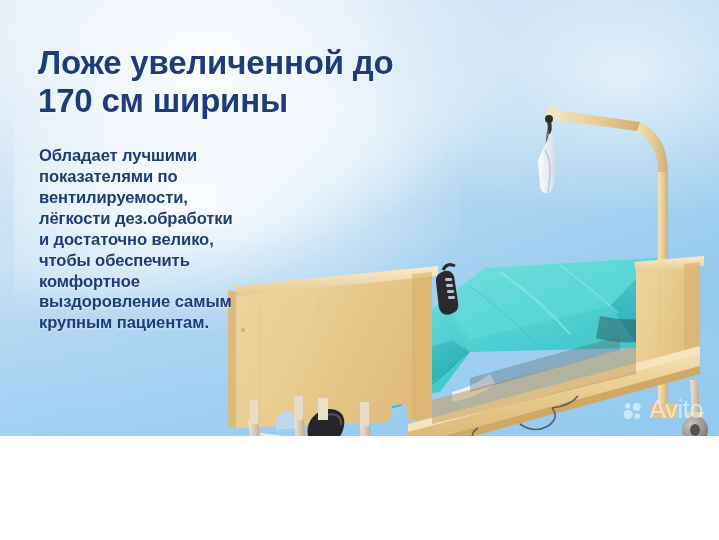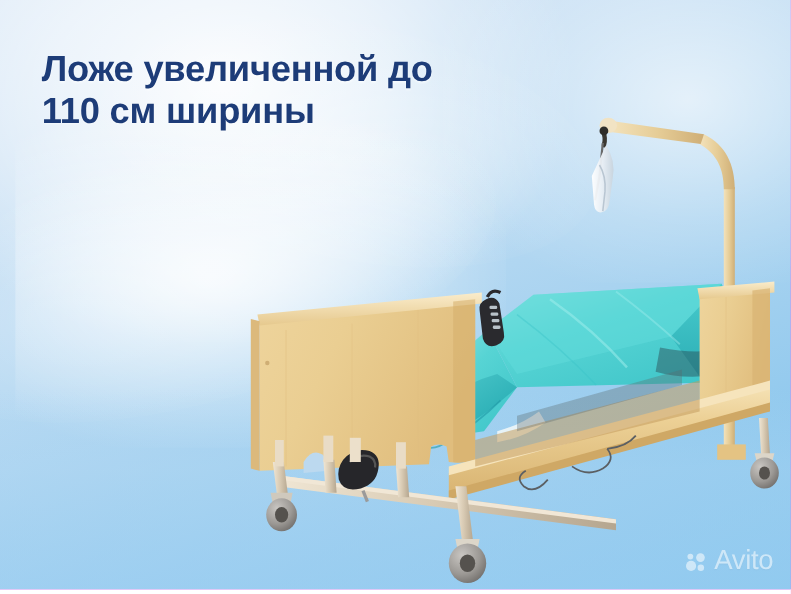--- a/index.html
+++ b/index.html
@@ -4,24 +4,24 @@
 <title>Medical Bed Advertisement</title>
 <style>
   html, body {
     margin: 0;
     padding: 0;
     background: #ffffff;
   }
   #stage {
     position: relative;
     width: 719px;
-    height: 536px;
+    height: 436px;
     overflow: hidden;
     font-family: "Liberation Sans", sans-serif;
-    background: #d946ef;
+    background: #ec4899;
   }
 
   
   .bg-base {
     position: absolute;
     inset: 0;
     background: linear-gradient(160deg,
         #dbe9f7 0%,
         #cfe3f5 18%,
         #bedcf3 38%,
@@ -369,23 +369,24 @@
 
     <g fill="none" stroke="#5b5f63" stroke-width="1.6">
       <path d="M520 424 q 14 10 28 2 q 12 -8 4 -18"></path>
       <path d="M552 408 q 18 -2 26 -12"></path>
       <path d="M498 436 q -12 14 -22 6 q -8 -8 2 -14"></path>
     </g>
   </svg>
 
   <h1 class="headline">
     <span class="line">Ложе увеличенной до</span>
-    <span class="line">110 см ширины</span>
+    <span class="line">170 см ширины</span>
   </h1>
 
+  <p class="body-copy">Обладает лучшими показателями по вентилируемости, лёгкости дез.обработки и достаточно велико, чтобы обеспечить комфортное выздоровление самым крупным пациентам.</p>
 
   <div class="watermark">
     <svg class="wm-dots" viewBox="0 0 32 32">
       <circle cx="8" cy="20.5" r="7" fill="#ffffff"></circle>
       <circle cx="21.5" cy="23" r="4.5" fill="#ffffff"></circle>
       <circle cx="21" cy="9" r="6" fill="#ffffff"></circle>
       <circle cx="7" cy="7.5" r="4" fill="#ffffff"></circle>
     </svg>
     <span class="wm-text">Avito</span>
   </div>

